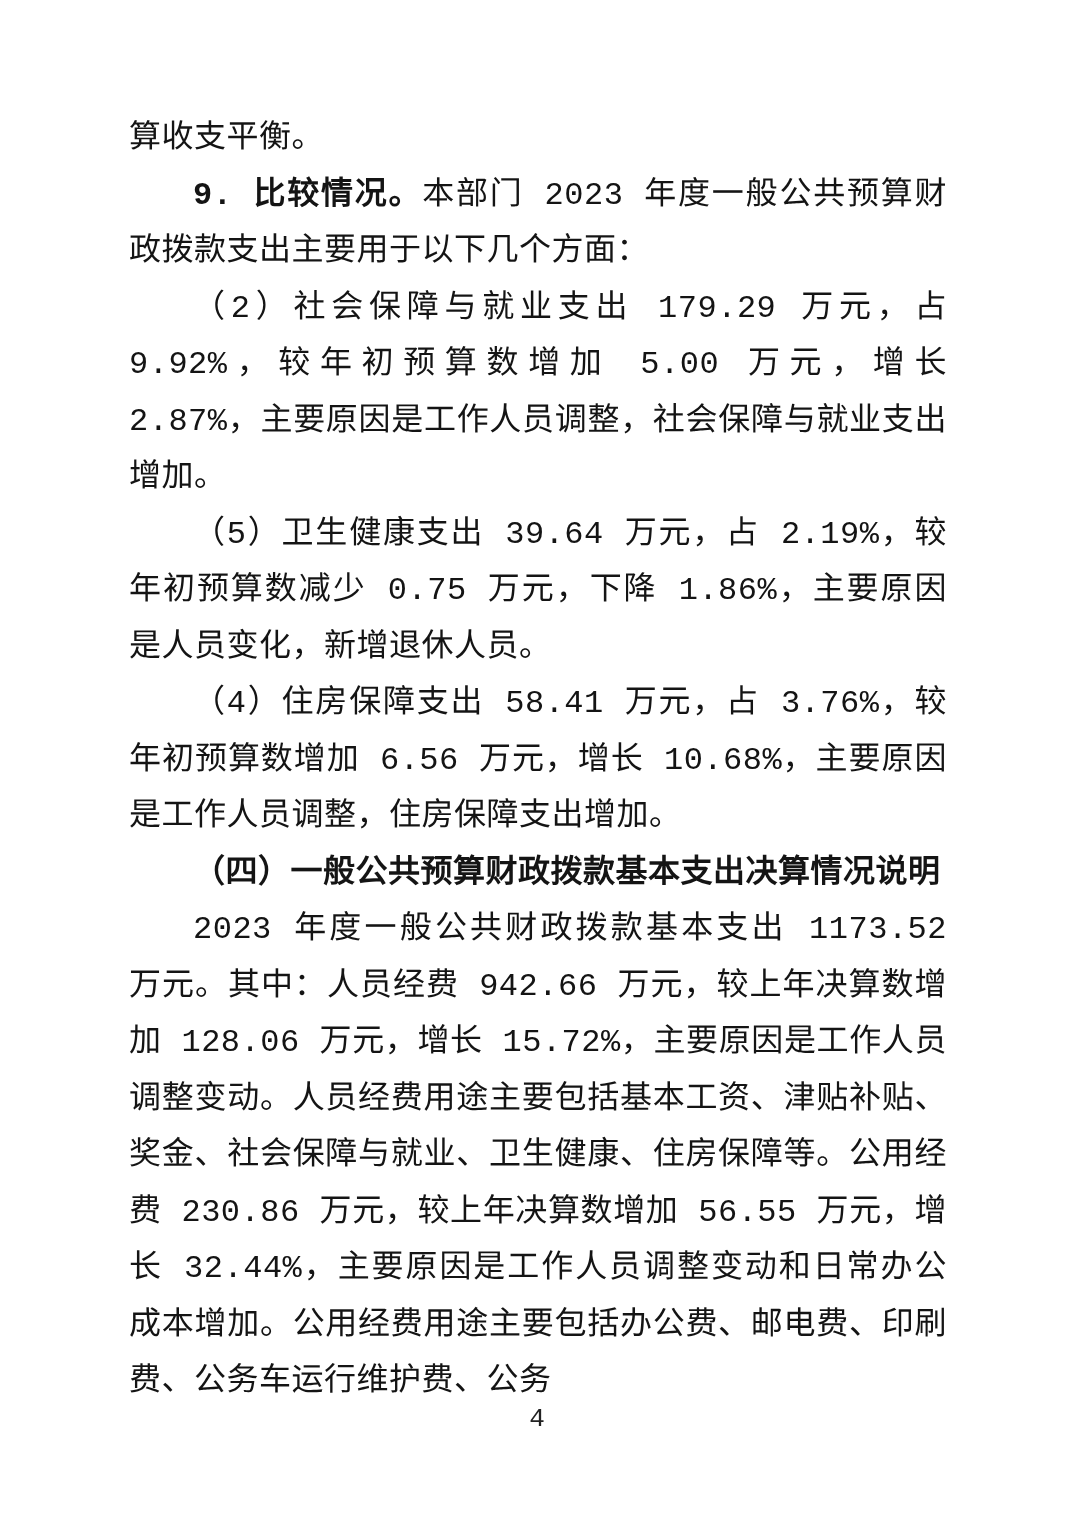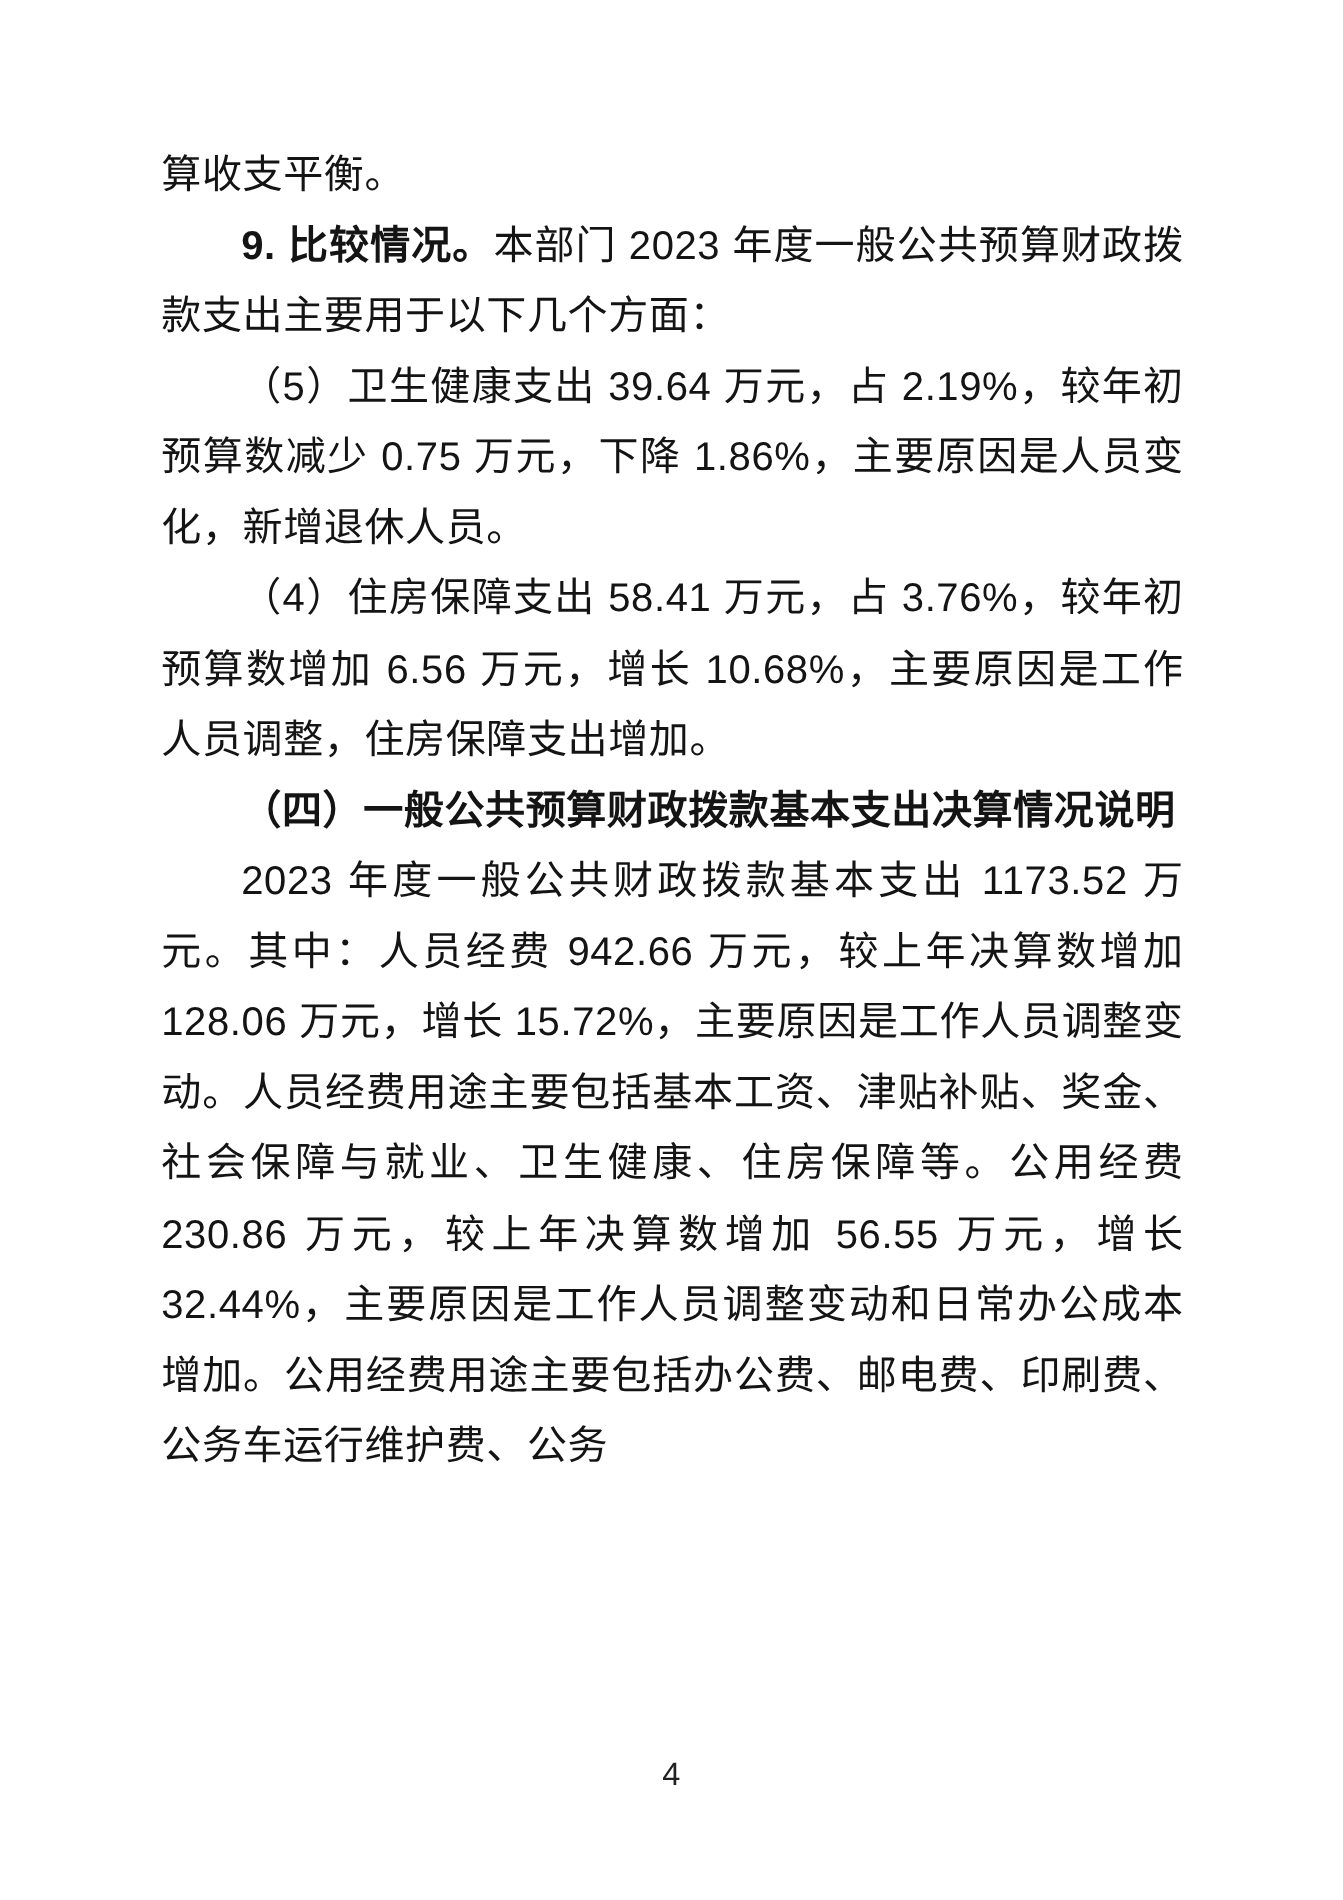--- a/index.html
+++ b/index.html
@@ -5,21 +5,21 @@
   html, body {
     margin: 0;
     padding: 0;
     background: #ffffff;
   }
   .page {
     position: relative;
     width: 1074px;
     height: 1489px;
     background: #ffffff;
-    font-family: Liberation Sans, sans-serif;
+    font-family: Liberation Mono, monospace;
     color: #141414;
     overflow: hidden;
   }
   .content {
     position: absolute;
     left: 129px;
     top: 111px;
     width: 818px;
   }
   .content p {
@@ -51,20 +51,21 @@
 <body>
 
 <div class="page">
   <div class="content">
 
     <p>算收支平衡。</p>
 
     <p class="indent"><span class="bold">9. 比较情况。</span><span>本部门 2023 年度一般公共预算财政拨款支出主要用于以下几个方面：</span></p>
 
 
+    <p class="indent">（2）社会保障与就业支出 179.29 万元，占 9.92%，较年初预算数增加 5.00 万元，增长 2.87%，主要原因是工作人员调整，社会保障与就业支出增加。</p>
 
     <p class="indent">（5）卫生健康支出 39.64 万元，占 2.19%，较年初预算数减少 0.75 万元，下降 1.86%，主要原因是人员变化，新增退休人员。</p>
 
     <p class="indent">（4）住房保障支出 58.41 万元，占 3.76%，较年初预算数增加 6.56 万元，增长 10.68%，主要原因是工作人员调整，住房保障支出增加。</p>
 
     <p class="indent bold">（四）一般公共预算财政拨款基本支出决算情况说明</p>
 
     <p class="indent">2023 年度一般公共财政拨款基本支出 1173.52 万元。其中：人员经费 942.66 万元，较上年决算数增加 128.06 万元，增长 15.72%，主要原因是工作人员调整变动。人员经费用途主要包括基本工资、津贴补贴、奖金、社会保障与就业、卫生健康、住房保障等。公用经费 230.86 万元，较上年决算数增加 56.55 万元，增长 32.44%，主要原因是工作人员调整变动和日常办公成本增加。公用经费用途主要包括办公费、邮电费、印刷费、公务车运行维护费、公务</p>
 
   </div>

